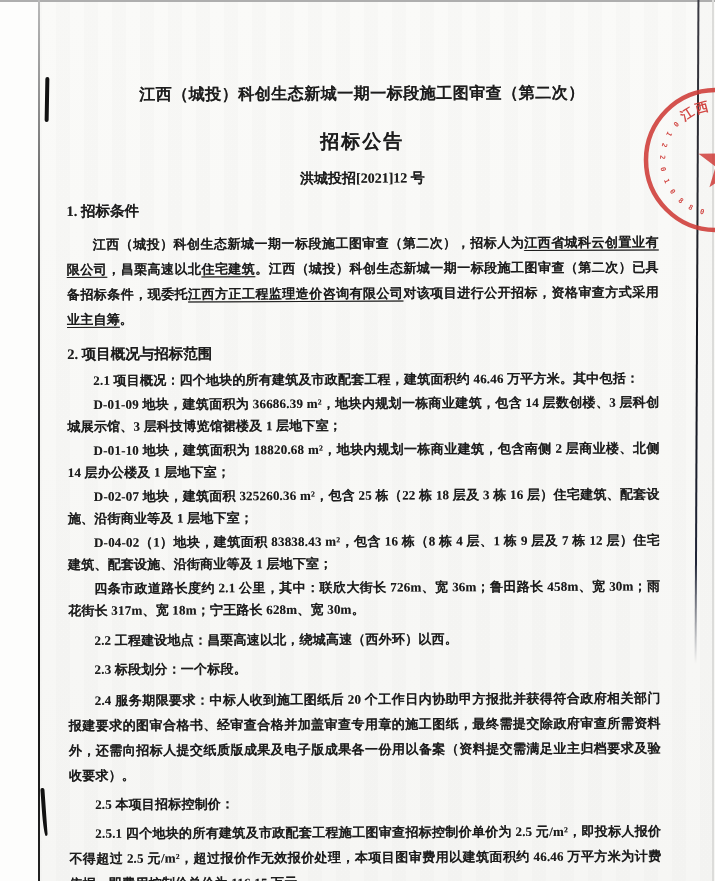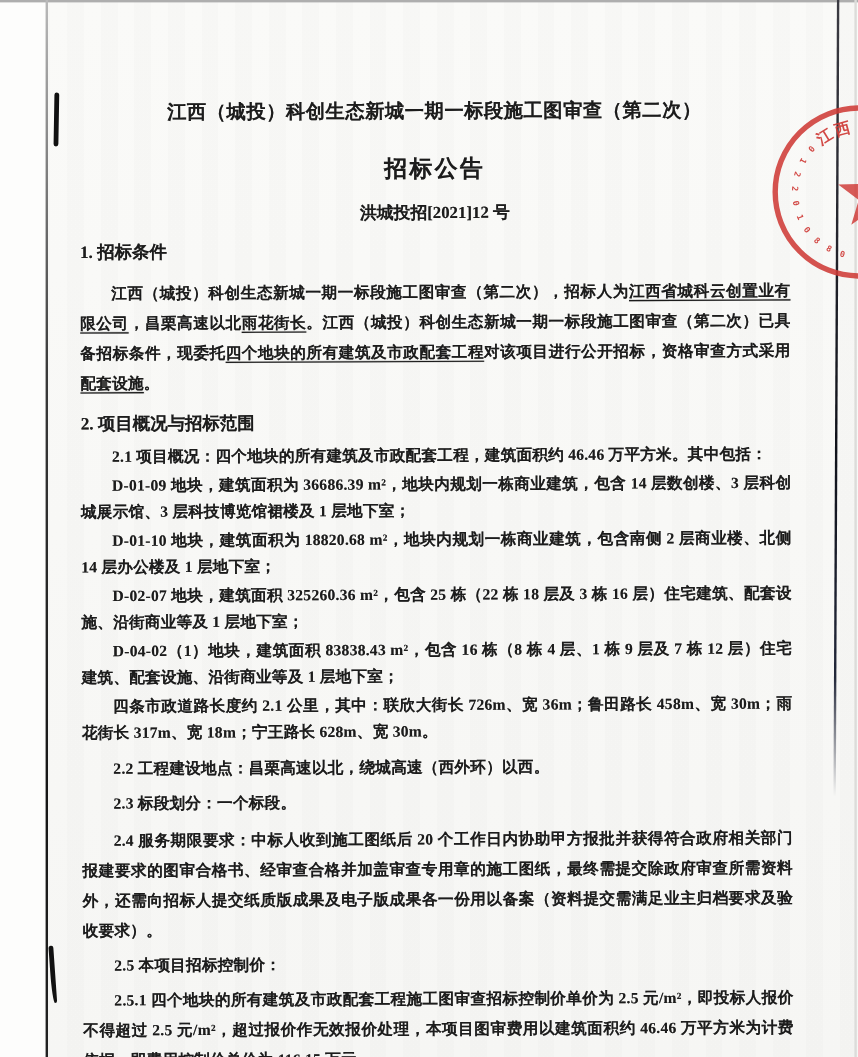--- a/index.html
+++ b/index.html
@@ -75,21 +75,21 @@
       <text class="stamp-digit" transform="translate(674.4,122.5) rotate(132)" text-anchor="middle">0</text>
     </g>
   </svg>
 
   <div class="content">
     <h1 class="doc-title">江西（城投）科创生态新城一期一标段施工图审查（第二次）</h1>
     <h2 class="doc-subtitle">招标公告</h2>
     <div class="doc-number">洪城投招[2021]12 号</div>
 
     <h3 class="sec-heading">1. 招标条件</h3>
-    <p class="body"><span>江西（城投）科创生态新城一期一标段施工图审查（第二次），招标人为</span><span class="u">江西省城科云创置业有限公司</span><span>，昌栗高速以北</span><span class="u">雨花街长</span><span>。江西（城投）科创生态新城一期一标段施工图审查（第二次）已具备招标条件，现委托</span><span class="u">四个地块的所有建筑及市政配套工程</span><span>对该项目进行公开招标，资格审查方式采用</span><span class="u">配套设施</span><span>。</span></p>
+    <p class="body"><span>江西（城投）科创生态新城一期一标段施工图审查（第二次），招标人为</span><span class="u">江西省城科云创置业有限公司</span><span>，昌栗高速以北</span><span class="u">住宅建筑</span><span>。江西（城投）科创生态新城一期一标段施工图审查（第二次）已具备招标条件，现委托</span><span class="u">江西方正工程监理造价咨询有限公司</span><span>对该项目进行公开招标，资格审查方式采用</span><span class="u">业主自筹</span><span>。</span></p>
 
     <h3 class="sec-heading h2x">2. 项目概况与招标范围</h3>
     <p class="body dense">2.1 项目概况：四个地块的所有建筑及市政配套工程，建筑面积约 46.46 万平方米。其中包括：</p>
     <p class="body dense">D-01-09 地块，建筑面积为 36686.39 m²，地块内规划一栋商业建筑，包含 14 层数创楼、3 层科创城展示馆、3 层科技博览馆裙楼及 1 层地下室；</p>
     <p class="body dense">D-01-10 地块，建筑面积为 18820.68 m²，地块内规划一栋商业建筑，包含南侧 2 层商业楼、北侧 14 层办公楼及 1 层地下室；</p>
     <p class="body dense">D-02-07 地块，建筑面积 325260.36 m²，包含 25 栋（22 栋 18 层及 3 栋 16 层）住宅建筑、配套设施、沿街商业等及 1 层地下室；</p>
     <p class="body dense">D-04-02（1）地块，建筑面积 83838.43 m²，包含 16 栋（8 栋 4 层、1 栋 9 层及 7 栋 12 层）住宅建筑、配套设施、沿街商业等及 1 层地下室；</p>
     <p class="body dense" style="margin-bottom:8px;">四条市政道路长度约 2.1 公里，其中：联欣大街长 726m、宽 36m；鲁田路长 458m、宽 30m；雨花街长 317m、宽 18m；宁王路长 628m、宽 30m。</p>
     <p class="body mid">2.2 工程建设地点：昌栗高速以北，绕城高速（西外环）以西。</p>
     <p class="body mid">2.3 标段划分：一个标段。</p>

